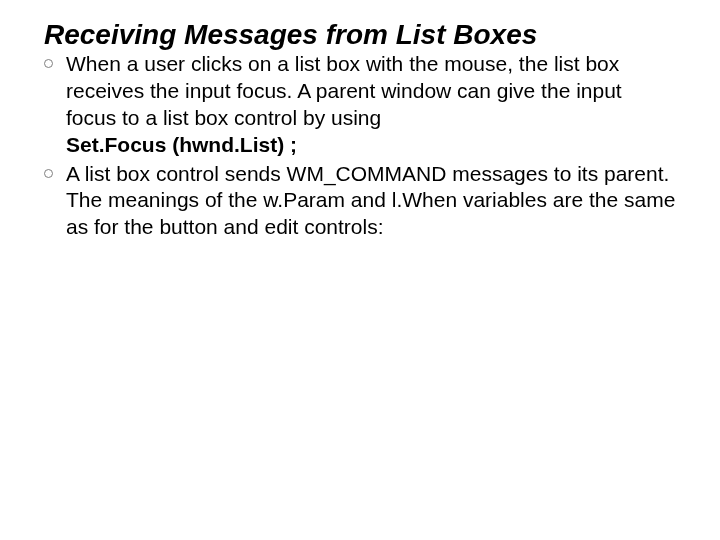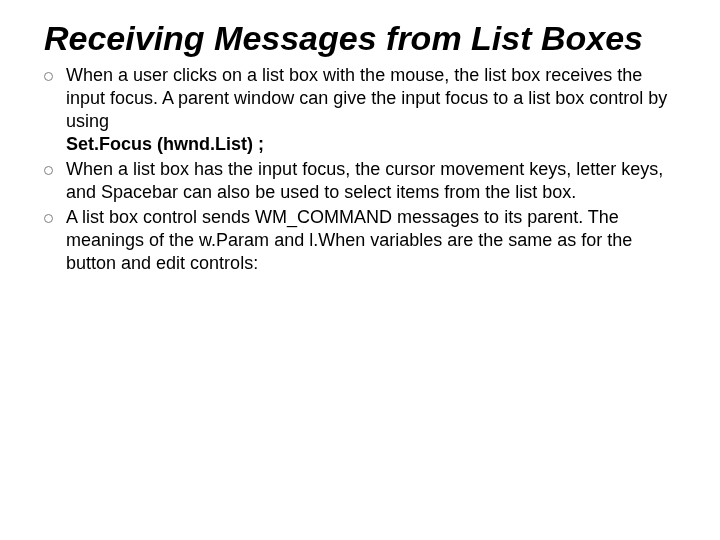--- a/index.html
+++ b/index.html
@@ -1,19 +1,19 @@
 <!DOCTYPE html>
 <html><head>
 <meta charset="utf-8">
 <style>
   * { margin: 0; padding: 0; box-sizing: border-box; }
   html, body { width: 720px; height: 540px; background: #fff; font-family: Arial, Helvetica, sans-serif; color: #000; }
   .slide { width: 720px; height: 540px; padding: 18px 44px 0 44px; position: relative; }
-  .title { font-size: 34px; font-weight: bold; font-style: italic; line-height: 1.18; margin-bottom: 6px; }
-  .body { font-size: 18px; line-height: 1.28; }
+  .title { font-size: 28px; font-weight: bold; font-style: italic; line-height: 1.18; }
+  .body { font-size: 21px; line-height: 1.28; }
   .item { display: flex; margin-bottom: 2px; }
   .bullet { flex: 0 0 22px; display: flex; align-items: flex-start; justify-content: flex-start; padding-top: 8px; }
   .bullet-dot { width: 9px; height: 9px; border: 1.6px solid #808080; border-radius: 50%; }
   .text { flex: 1; }
   .sub { padding-left: 0; font-weight: bold; }
   .i { }
 </style>
 </head>
 <body>
 
@@ -25,26 +25,20 @@
     <div class="item">
       <div class="bullet">
           <div class="bullet-dot"></div>
         </div>
       <div class="text">
         <span>When a user clicks on a list box with the mouse, the list box receives the input focus. A parent window can give the input focus to a list box control by using</span>
         <div class="sub">Set.Focus (hwnd.List) ;</div>
       </div>
     </div>
 
-    <div class="item">
-      <div class="bullet">
-          <div class="bullet-dot"></div>
-        </div>
-      <div class="text">When a list box has the input focus, the cursor movement keys, letter keys, and Spacebar can also be used to select items from the list box.</div>
-    </div>
 
     <div class="item">
       <div class="bullet">
           <div class="bullet-dot"></div>
         </div>
       <div class="text">
         <span>A list box control sends WM_COMMAND messages to its parent. The meanings of the </span><span class="i">w.Param</span><span> and </span><span class="i">l.When</span><span> variables are the same as for the button and edit controls:</span>
       </div>
     </div>
 

